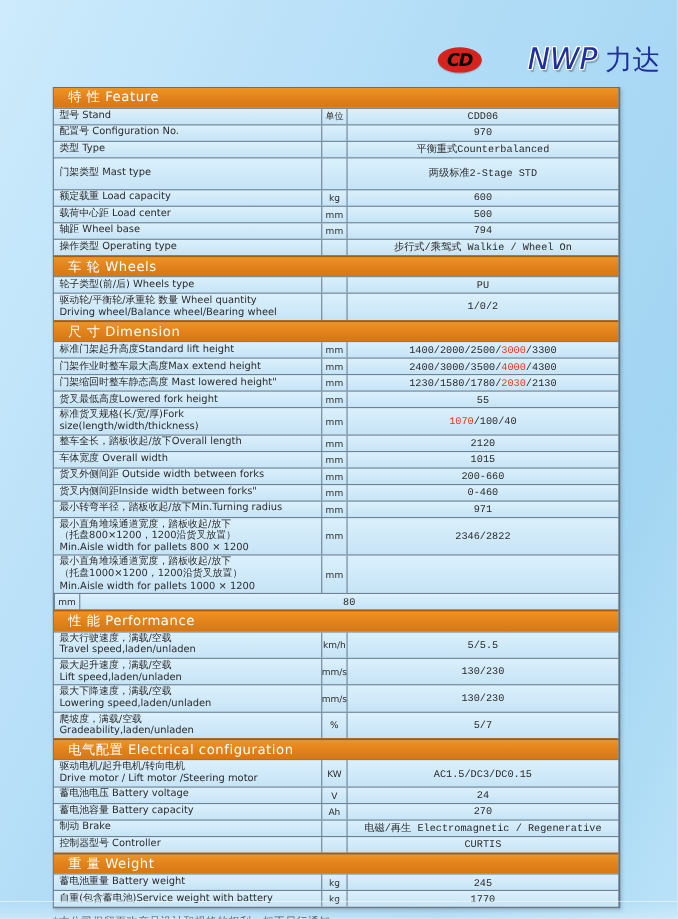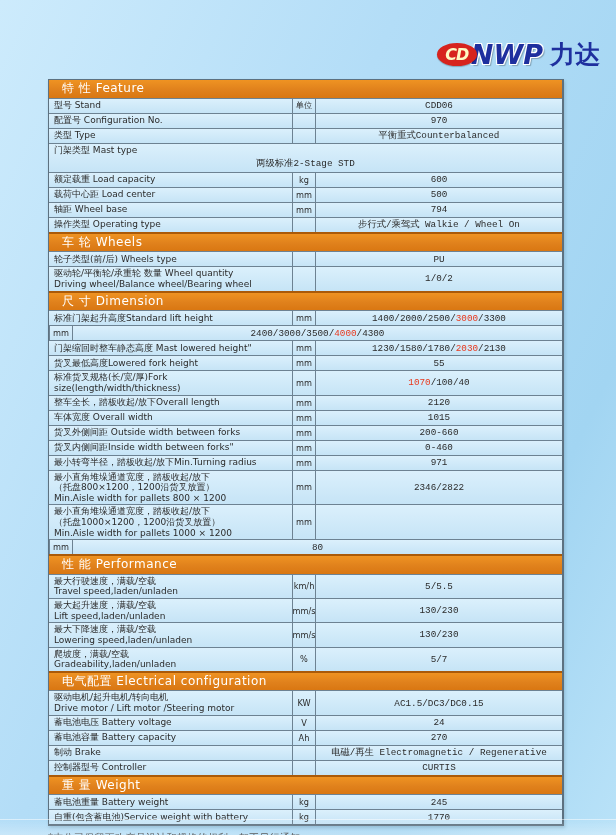--- a/index.html
+++ b/index.html
@@ -10,51 +10,52 @@
     -webkit-font-smoothing:antialiased;
   }
   .bottom-band{
     position:absolute;left:0;right:0;bottom:0;height:15px;
     background:linear-gradient(180deg,rgba(255,255,255,0.0),rgba(255,255,255,0.28));
     border-top:1px solid rgba(255,255,255,0.35);
   }
   
   .logo{position:absolute;top:41px;right:16px;display:flex;align-items:center;}
   .logo-badge{
-    background:#d7231d;color:#fef9c3;font-style:italic;font-weight:bold;
+    background:#d7231d;color:#000000;font-style:italic;font-weight:bold;
     width:40px;height:23px;border-radius:50%/ 50%;
     display:flex;align-items:center;justify-content:center;
     font-size:16px;letter-spacing:-1px;margin-right:-6px;position:relative;z-index:1;
     box-shadow:0 1px 1px rgba(0,0,0,0.25);
   }
   .logo-brand{
-    color:#1e2f9e;font-size:27px;font-weight:bold;font-style:italic;
+    color:#1e2f9e;font-size:27px;font-weight:normal;font-style:italic;
     letter-spacing:0px;line-height:1;
     text-shadow:-1px -1px 0 #fff,1px -1px 0 #fff,-1px 1px 0 #fff,1px 1px 0 #fff,2px 2px 1px rgba(0,0,0,0.25);
-  }
-  .logo-cn{color:#1e2f9e;font-size:25px;font-weight:bold;line-height:1;margin-left:7px;}
+    margin-left:48px;
+  }
+  .logo-cn{color:#1e2f9e;font-size:25px;font-weight:normal;line-height:1;margin-left:7px;}
   
   .table-wrap{position:absolute;left:48px;top:79px;width:516px;}
   .spec-table{
     border:1px solid #5d7180;border-right-width:2px;border-bottom-width:2px;
     background:#cfe8f8;box-shadow:1px 2px 3px rgba(60,90,110,0.25);
   }
   .section-header{
     background:linear-gradient(180deg,#ef9322 0%,#e0811c 55%,#d97712 100%);
     border-top:2px solid #aa5a09;
     color:#ffffff;font-weight:normal;font-size:12px;line-height:1.1;
     padding:2px 0 2.5px 13px;letter-spacing:0.5px;
   }
   .spec-table > .section-header:first-child{border-top:none;}
   .spec-row{
     display:flex;align-items:stretch;min-height:14px;
     border-top:1px solid #6d8292;
     background:linear-gradient(180deg,#dbf0fc 0%,#c6e4f6 100%);
   }
-  .spec-row.tall{min-height:28px;flex-direction:column;}
+  .spec-row.tall{min-height:28px;}
   .cell-label{
     width:243px;padding:1px 5px;box-sizing:border-box;
     display:flex;flex-direction:column;justify-content:center;
     font-size:9px;line-height:1.18;color:#2b2b2b;white-space:pre-line;
   }
   .cell-unit{
     width:22px;box-sizing:content-box;
     border-left:1px solid #6d8292;border-right:1px solid #6d8292;
     display:flex;align-items:center;justify-content:center;
     font-size:8.2px;color:#2b2b2b;text-align:right;
@@ -137,20 +138,21 @@
       <div class="spec-row">
         <div class="cell-label">标准门架起升高度Standard lift height</div>
         <div class="cell-unit">mm</div>
         <div class="cell-value">
           <span>1400/2000/2500/</span>
           <span class="hl">3000</span>
           <span>/3300</span>
         </div>
       </div>
       <div class="spec-row">
+        <div class="cell-label">门架作业时整车最大高度Max extend height</div>
         <div class="cell-unit">mm</div>
         <div class="cell-value">
           <span>2400/3000/3500/</span>
           <span class="hl">4000</span>
           <span>/4300</span>
         </div>
       </div>
       <div class="spec-row">
         <div class="cell-label">门架缩回时整车静态高度 Mast lowered height"</div>
         <div class="cell-unit">mm</div>

